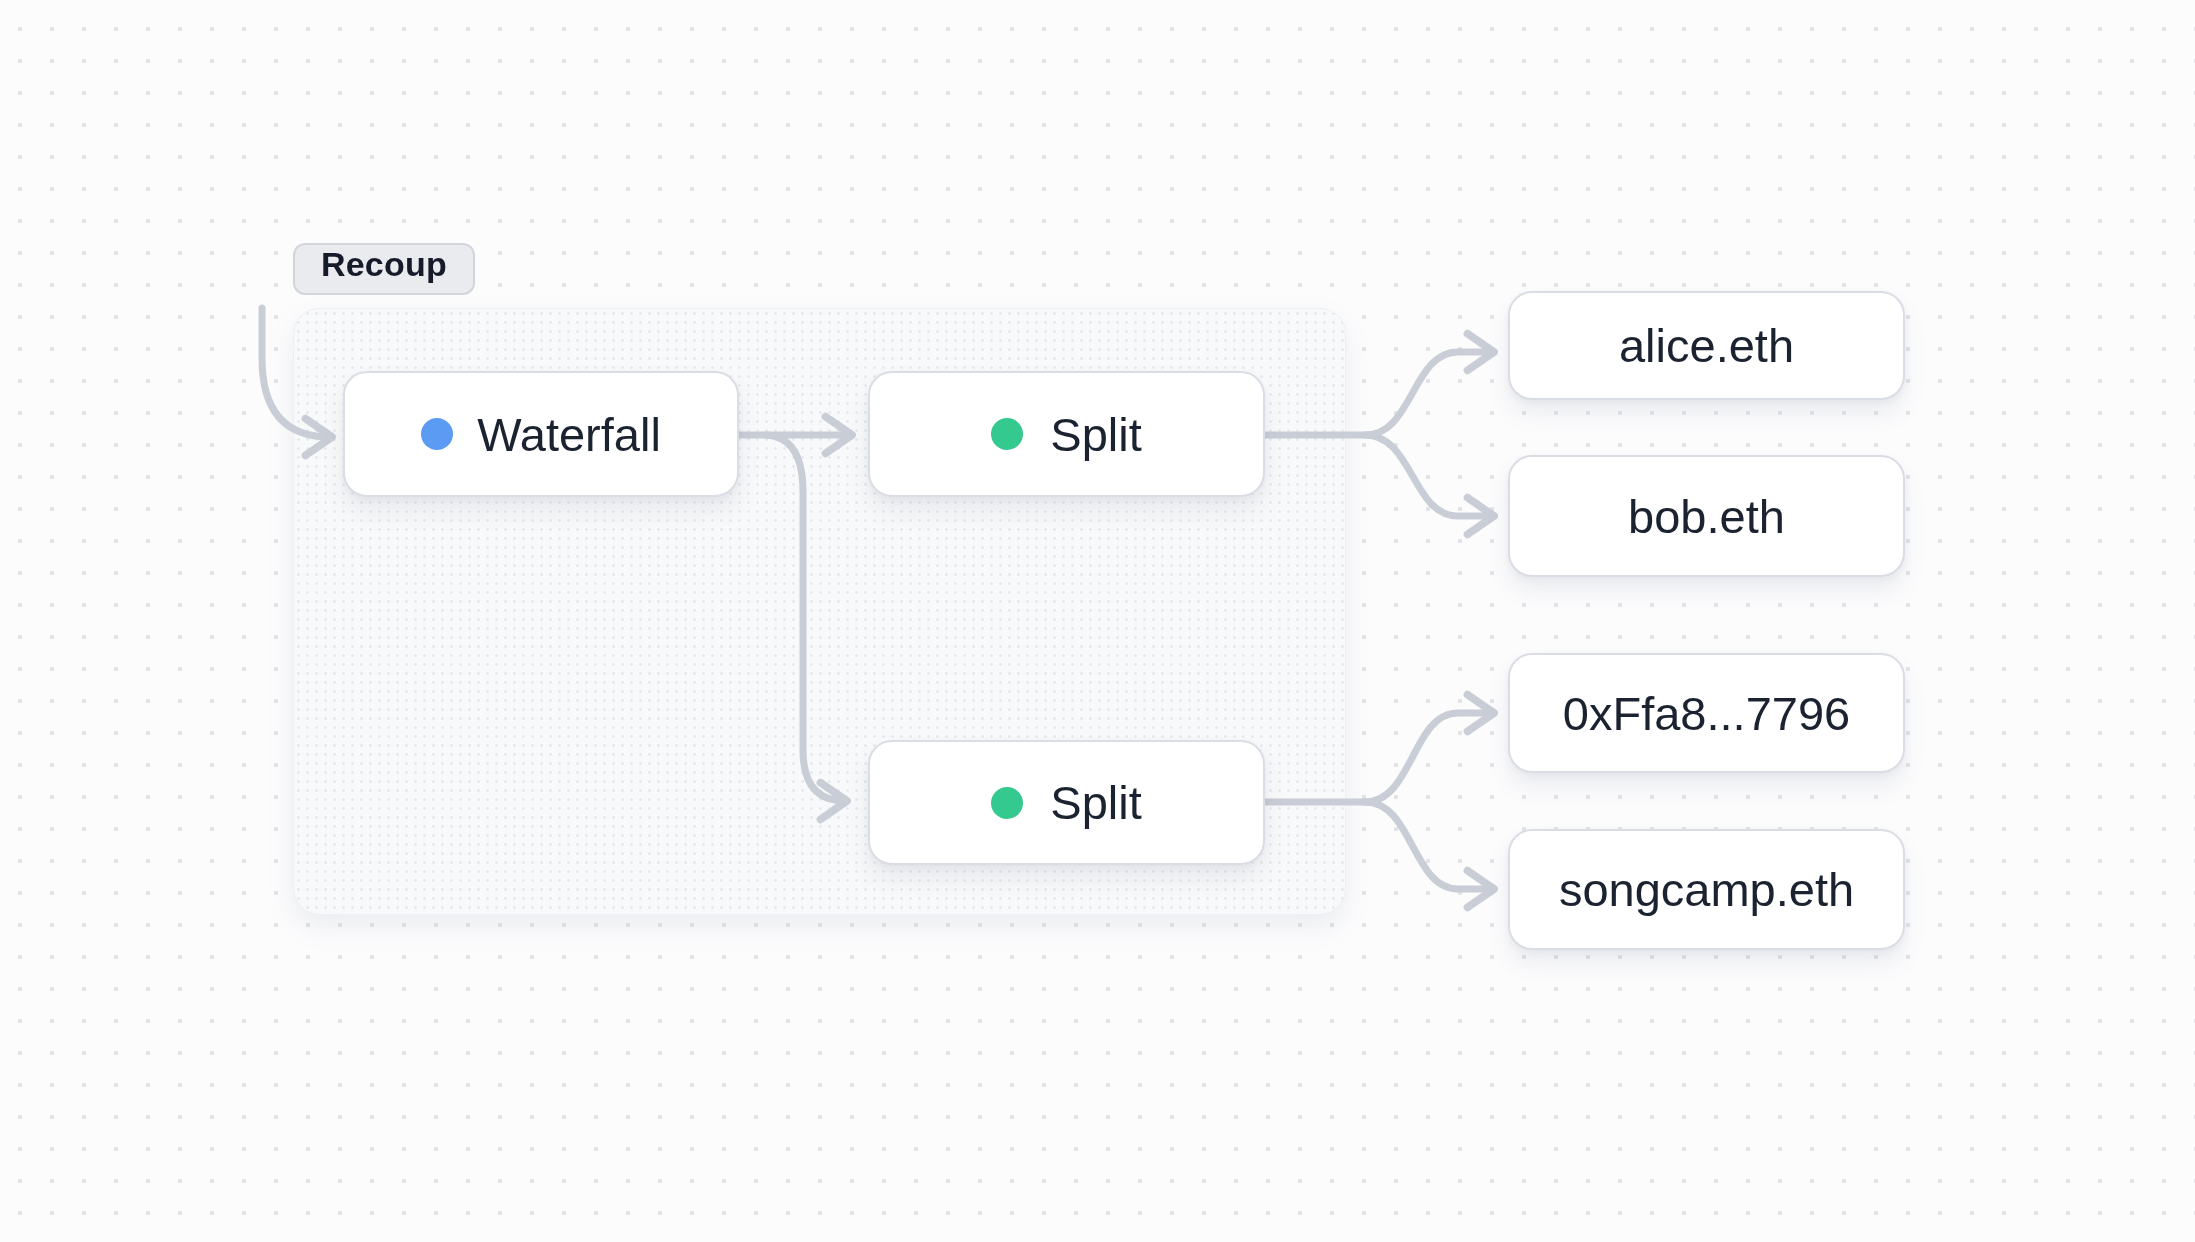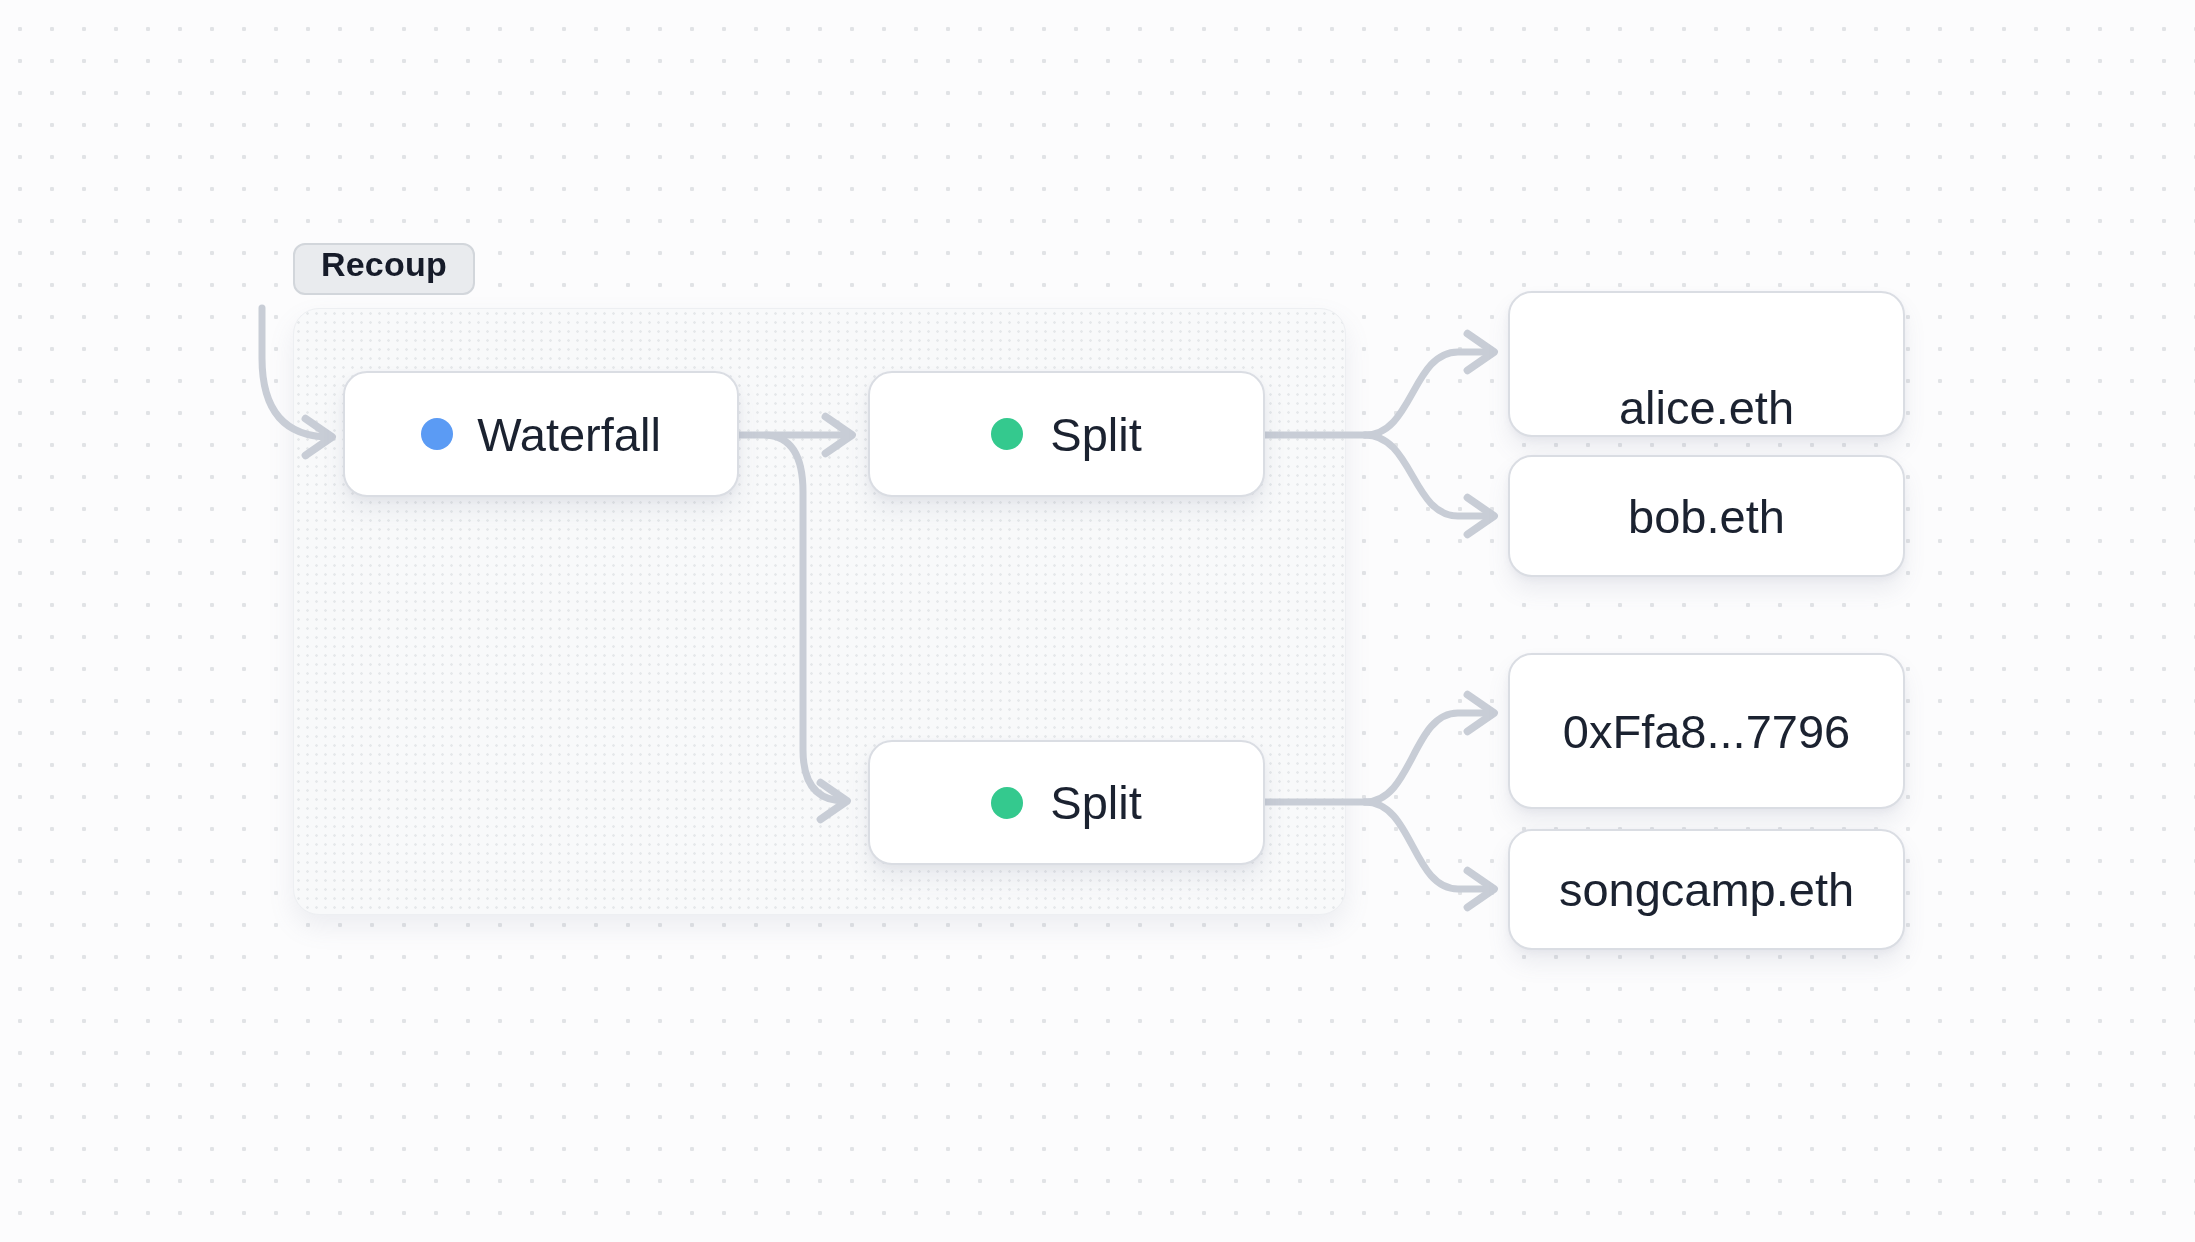--- a/index.html
+++ b/index.html
@@ -70,23 +70,23 @@
   }
   .node .dot {
     width: 32px; height: 32px;
     border-radius: 50%;
     flex: 0 0 auto;
   }
 
   .node-waterfall     { left: 343px;  top: 371px; width: 396px; height: 126px; gap: 24px; }
   .node-split-top     { left: 868px;  top: 371px; width: 397px; height: 126px; }
   .node-split-bottom  { left: 868px;  top: 740px; width: 397px; height: 125px; }
-  .node-alice         { left: 1508px; top: 291px; width: 397px; height: 146px; align-items: flex-end; }
+  .node-alice         { left: 1508px; top: 291px; width: 397px; height: 109px; }
   .node-bob           { left: 1508px; top: 455px; width: 397px; height: 122px; }
-  .node-0xffa8        { left: 1508px; top: 653px; width: 397px; height: 156px; }
+  .node-0xffa8        { left: 1508px; top: 653px; width: 397px; height: 120px; }
   .node-songcamp      { left: 1508px; top: 829px; width: 397px; height: 121px; }
 </style>
 </head>
 <body>
 
 <div class="group"></div>
 
 <div class="badge">
   <span>Recoup</span>
 </div>

